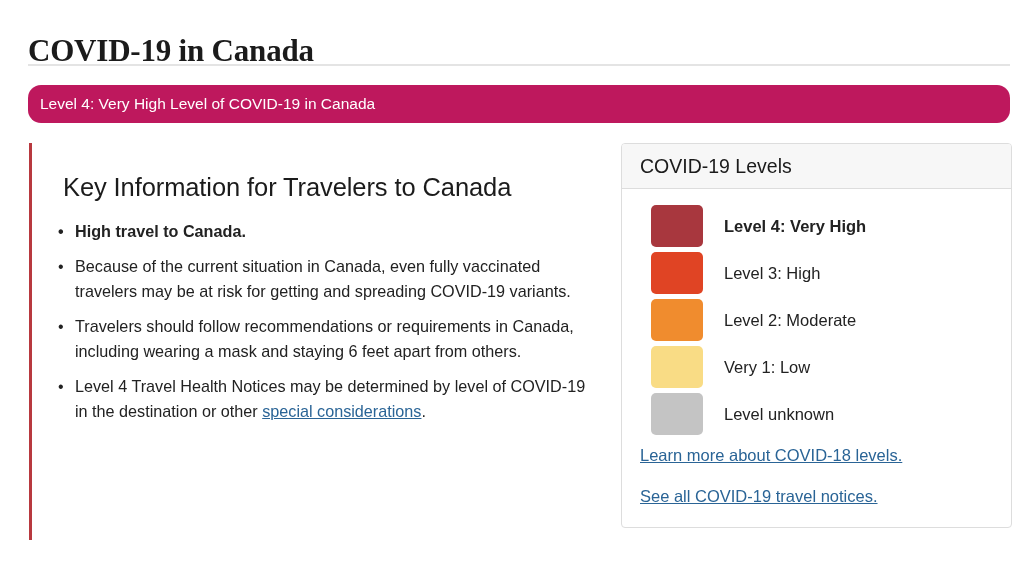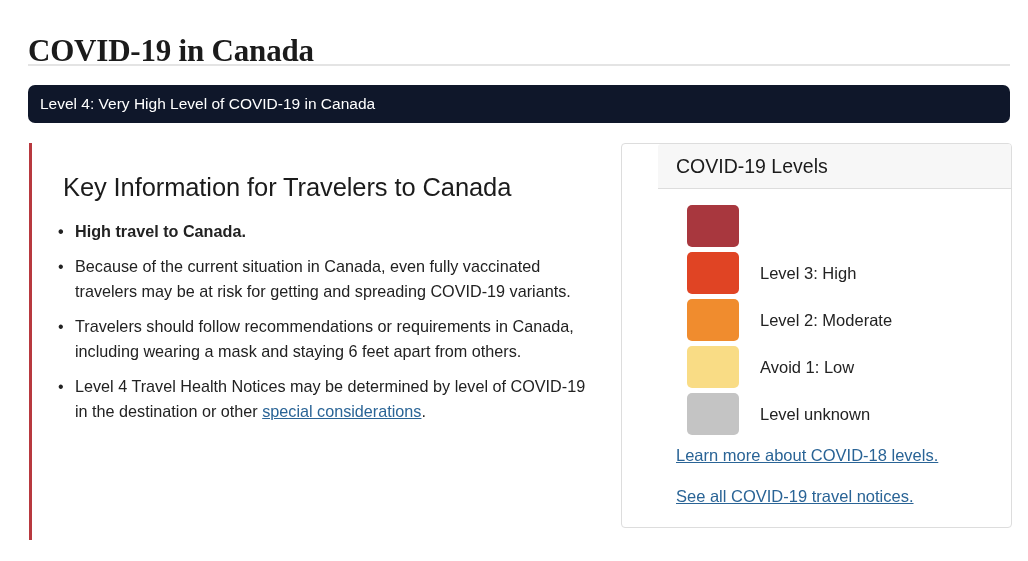--- a/index.html
+++ b/index.html
@@ -40,22 +40,22 @@
     background: #e4e4e4;
   }
 
   
   .level-banner {
     position: absolute;
     left: 28px;
     top: 85px;
     width: 982px;
     height: 38px;
-    background: #0f172a;
-    border-radius: 7px;
+    background: #be185d;
+    border-radius: 13px;
     box-sizing: border-box;
   }
   .level-banner-text {
     position: absolute;
     left: 12px;
     top: 0;
     line-height: 38px;
     font-size: 15.5px;
     color: #ffffff;
     white-space: nowrap;
@@ -127,21 +127,20 @@
   .levels-panel {
     position: absolute;
     left: 621px;
     top: 3px;
     width: 391px;
     height: 385px;
     background: #ffffff;
     border: 1px solid #dddddd;
     border-radius: 4px;
     box-sizing: border-box;
-    padding-left: 36px;
   }
   .levels-panel-header {
     height: 45px;
     background: #f7f7f7;
     border-bottom: 1px solid #dddddd;
     border-radius: 3px 3px 0 0;
     box-sizing: border-box;
   }
   .levels-panel-title {
     padding: 0 0 0 18px;
@@ -214,32 +213,33 @@
   </section>
 
   <aside class="levels-panel">
     <div class="levels-panel-header">
       <div class="levels-panel-title">COVID-19 Levels</div>
     </div>
     <div class="levels-panel-body">
       <div id="legend-host">
           <div class="legend-row">
             <div class="legend-swatch" style="background: rgb(168, 55, 62);"></div>
+            <div class="legend-label bold">Level 4: Very High</div>
           </div>
           <div class="legend-row">
             <div class="legend-swatch" style="background: rgb(224, 68, 36);"></div>
             <div class="legend-label">Level 3: High</div>
           </div>
           <div class="legend-row">
             <div class="legend-swatch" style="background: rgb(240, 140, 46);"></div>
             <div class="legend-label">Level 2: Moderate</div>
           </div>
           <div class="legend-row">
             <div class="legend-swatch" style="background: rgb(249, 220, 133);"></div>
-            <div class="legend-label">Avoid 1: Low</div>
+            <div class="legend-label">Very 1: Low</div>
           </div>
           <div class="legend-row">
             <div class="legend-swatch" style="background: rgb(196, 196, 196);"></div>
             <div class="legend-label">Level unknown</div>
           </div>
         </div>
       <div class="panel-links" id="panel-links-host">
           <a class="panel-link" href="#">Learn more about COVID-18 levels.</a>
           <a class="panel-link" href="#">See all COVID-19 travel notices.</a>
         </div>

